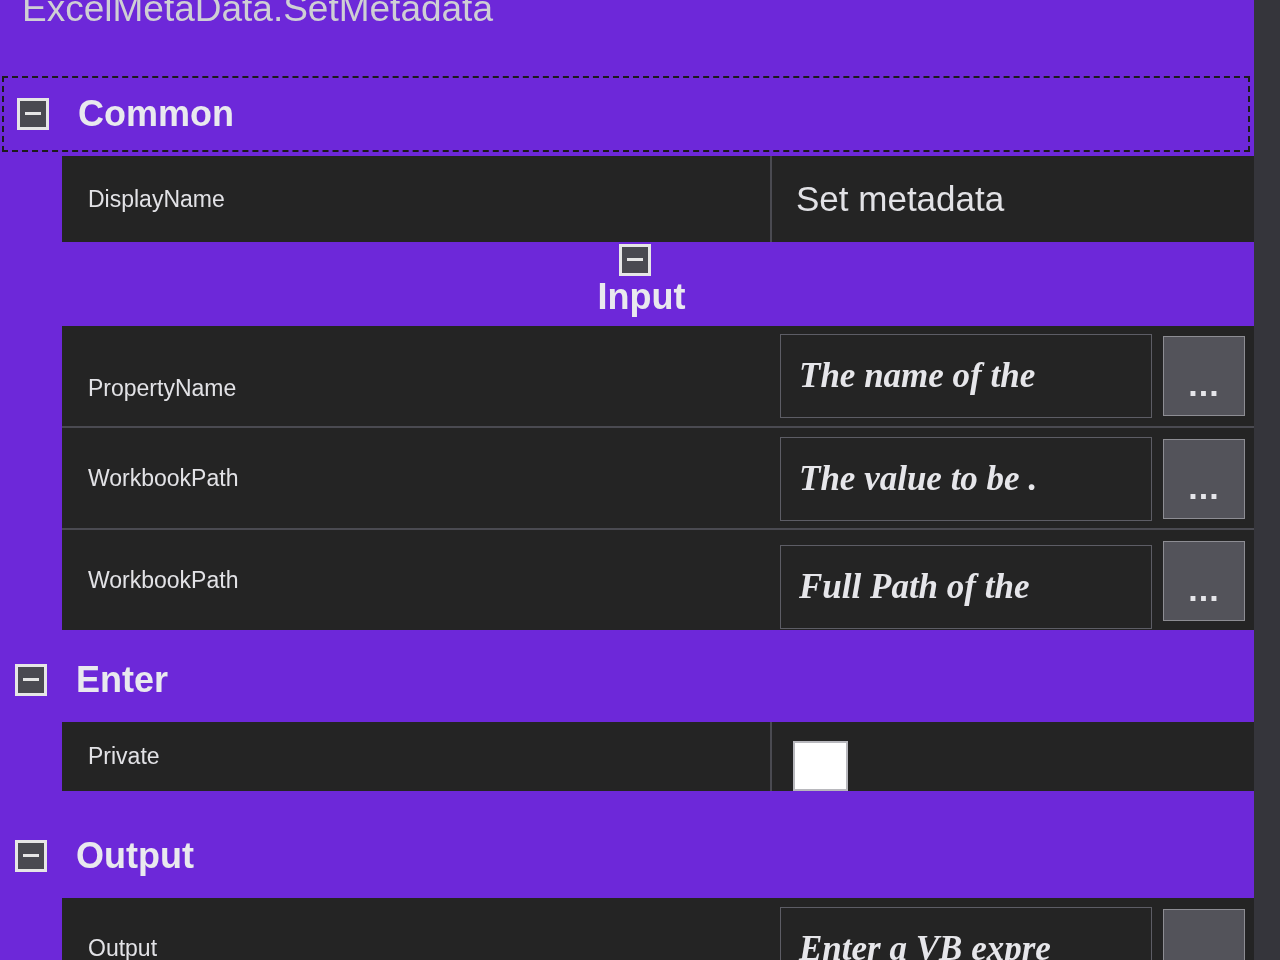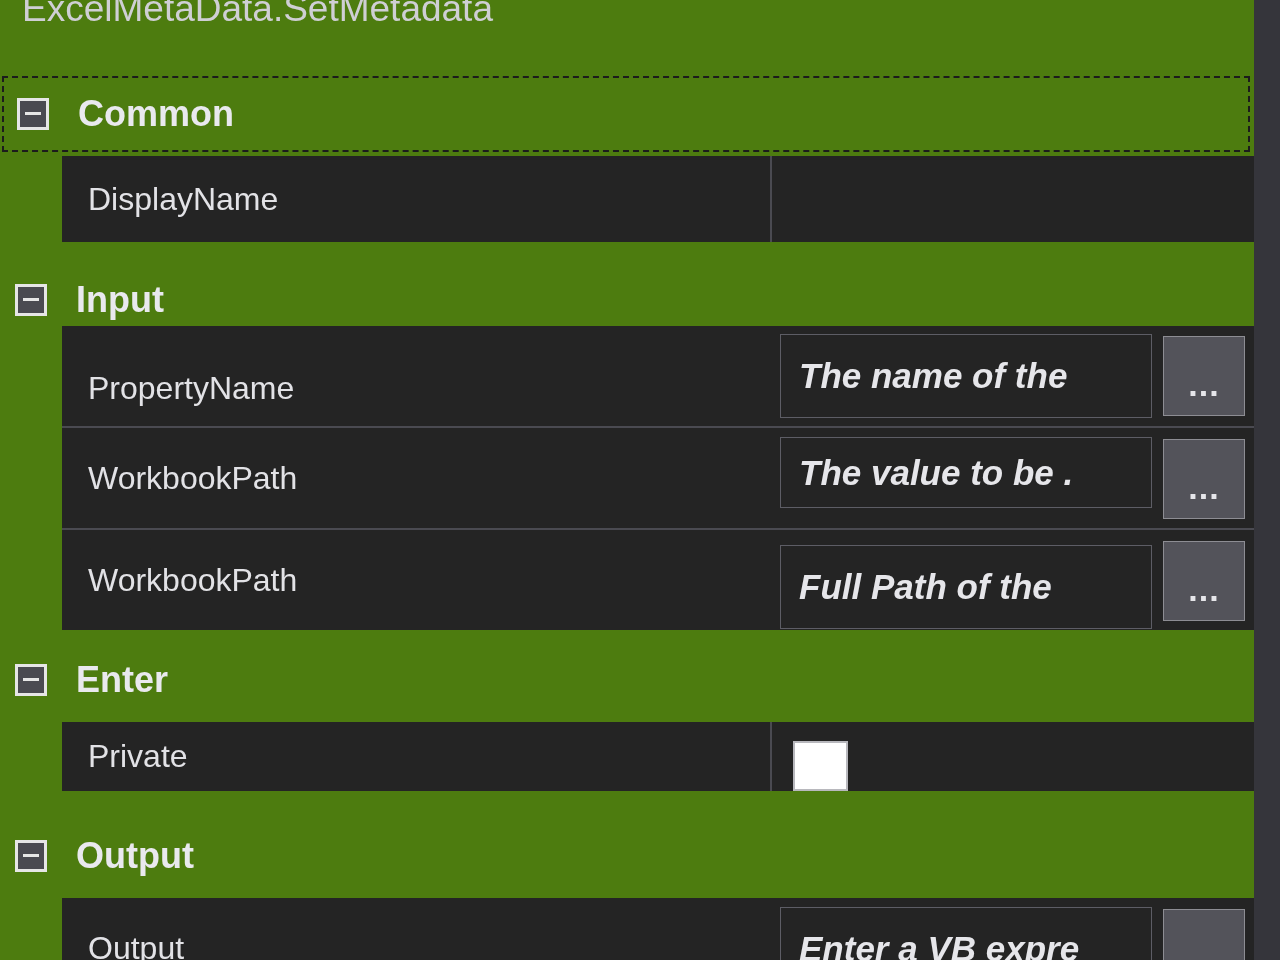--- a/index.html
+++ b/index.html
@@ -13,21 +13,21 @@
     height: 960px;
     overflow: hidden;
     font-family: "Liberation Sans", sans-serif;
     -webkit-font-smoothing: antialiased;
   }
 
   #panel {
     position: relative;
     width: 1280px;
     height: 960px;
-    background: #4d7c0f;
+    background: #6d28d9;
     overflow: hidden;
   }
 
   
   .edge-strip {
     position: absolute;
     top: 0;
     right: 0;
     width: 26px;
     height: 960px;
@@ -106,21 +106,21 @@
     bottom: 0;
     width: 708px;
     display: flex;
     align-items: center;
     box-sizing: border-box;
     overflow: hidden;
   }
   .prop-row .name-text {
     margin-left: 26px;
     color: #e2e2e6;
-    font-size: 32px;
+    font-size: 23px;
     white-space: nowrap;
   }
   .prop-row .sep-v {
     position: absolute;
     left: 708px;
     top: 0;
     bottom: 0;
     width: 2px;
     background: #4a4a51;
   }
@@ -145,20 +145,21 @@
 
   
   .editor-box {
     position: absolute;
     background: #242424;
     border: 1px solid #5d5d65;
     box-sizing: border-box;
     display: flex;
     align-items: center;
     overflow: hidden;
+    font-family: Liberation Serif, serif;
   }
   .editor-text {
     margin-left: 18px;
     color: #e6e6ea;
     font-size: 35px;
     font-style: italic;
     font-weight: bold;
     white-space: nowrap;
   }
 
@@ -207,23 +208,26 @@
   <div class="group-header focused" style="top:76px;">
     <span class="expander"></span>
     <span class="group-label">Common</span>
   </div>
 
   <div class="prop-row" style="top:156px; height:86px;">
     <div class="name-cell">
       <span class="name-text">DisplayName</span>
     </div>
     <div class="sep-v"></div>
-  </div>
-
-  <div class="group-header" style="top:262px;">
+    <div class="value-cell">
+      <span class="value-text">Set metadata</span>
+    </div>
+  </div>
+
+  <div class="group-header" style="top:244px;flex-direction:column;">
     <span class="expander"></span>
     <span class="group-label">Input</span>
   </div>
 
   <div class="prop-row" style="top:326px; height:124px;">
     <div class="name-cell">
       <span class="name-text">PropertyName</span>
     </div>
   </div>
   <div class="editor-box" style="left:780px; top:334px; width:372px; height:84px;">
@@ -232,21 +236,21 @@
   <div class="ellipsis-btn" style="left:1163px; top:336px; width:82px; height:80px;">
     <span class="dots">...</span>
   </div>
   <div class="row-sep" style="top:426px;"></div>
 
   <div class="prop-row" style="top:428px; height:100px;">
     <div class="name-cell">
       <span class="name-text">WorkbookPath</span>
     </div>
   </div>
-  <div class="editor-box" style="left:780px; top:437px; width:372px; height:71px;">
+  <div class="editor-box" style="left:780px; top:437px; width:372px; height:84px;">
     <span class="editor-text">The value to be .</span>
   </div>
   <div class="ellipsis-btn" style="left:1163px; top:439px; width:82px; height:80px;">
     <span class="dots">...</span>
   </div>
   <div class="row-sep" style="top:528px;"></div>
 
   <div class="prop-row" style="top:530px; height:100px;padding-left:32px;">
     <div class="name-cell">
       <span class="name-text">WorkbookPath</span>

